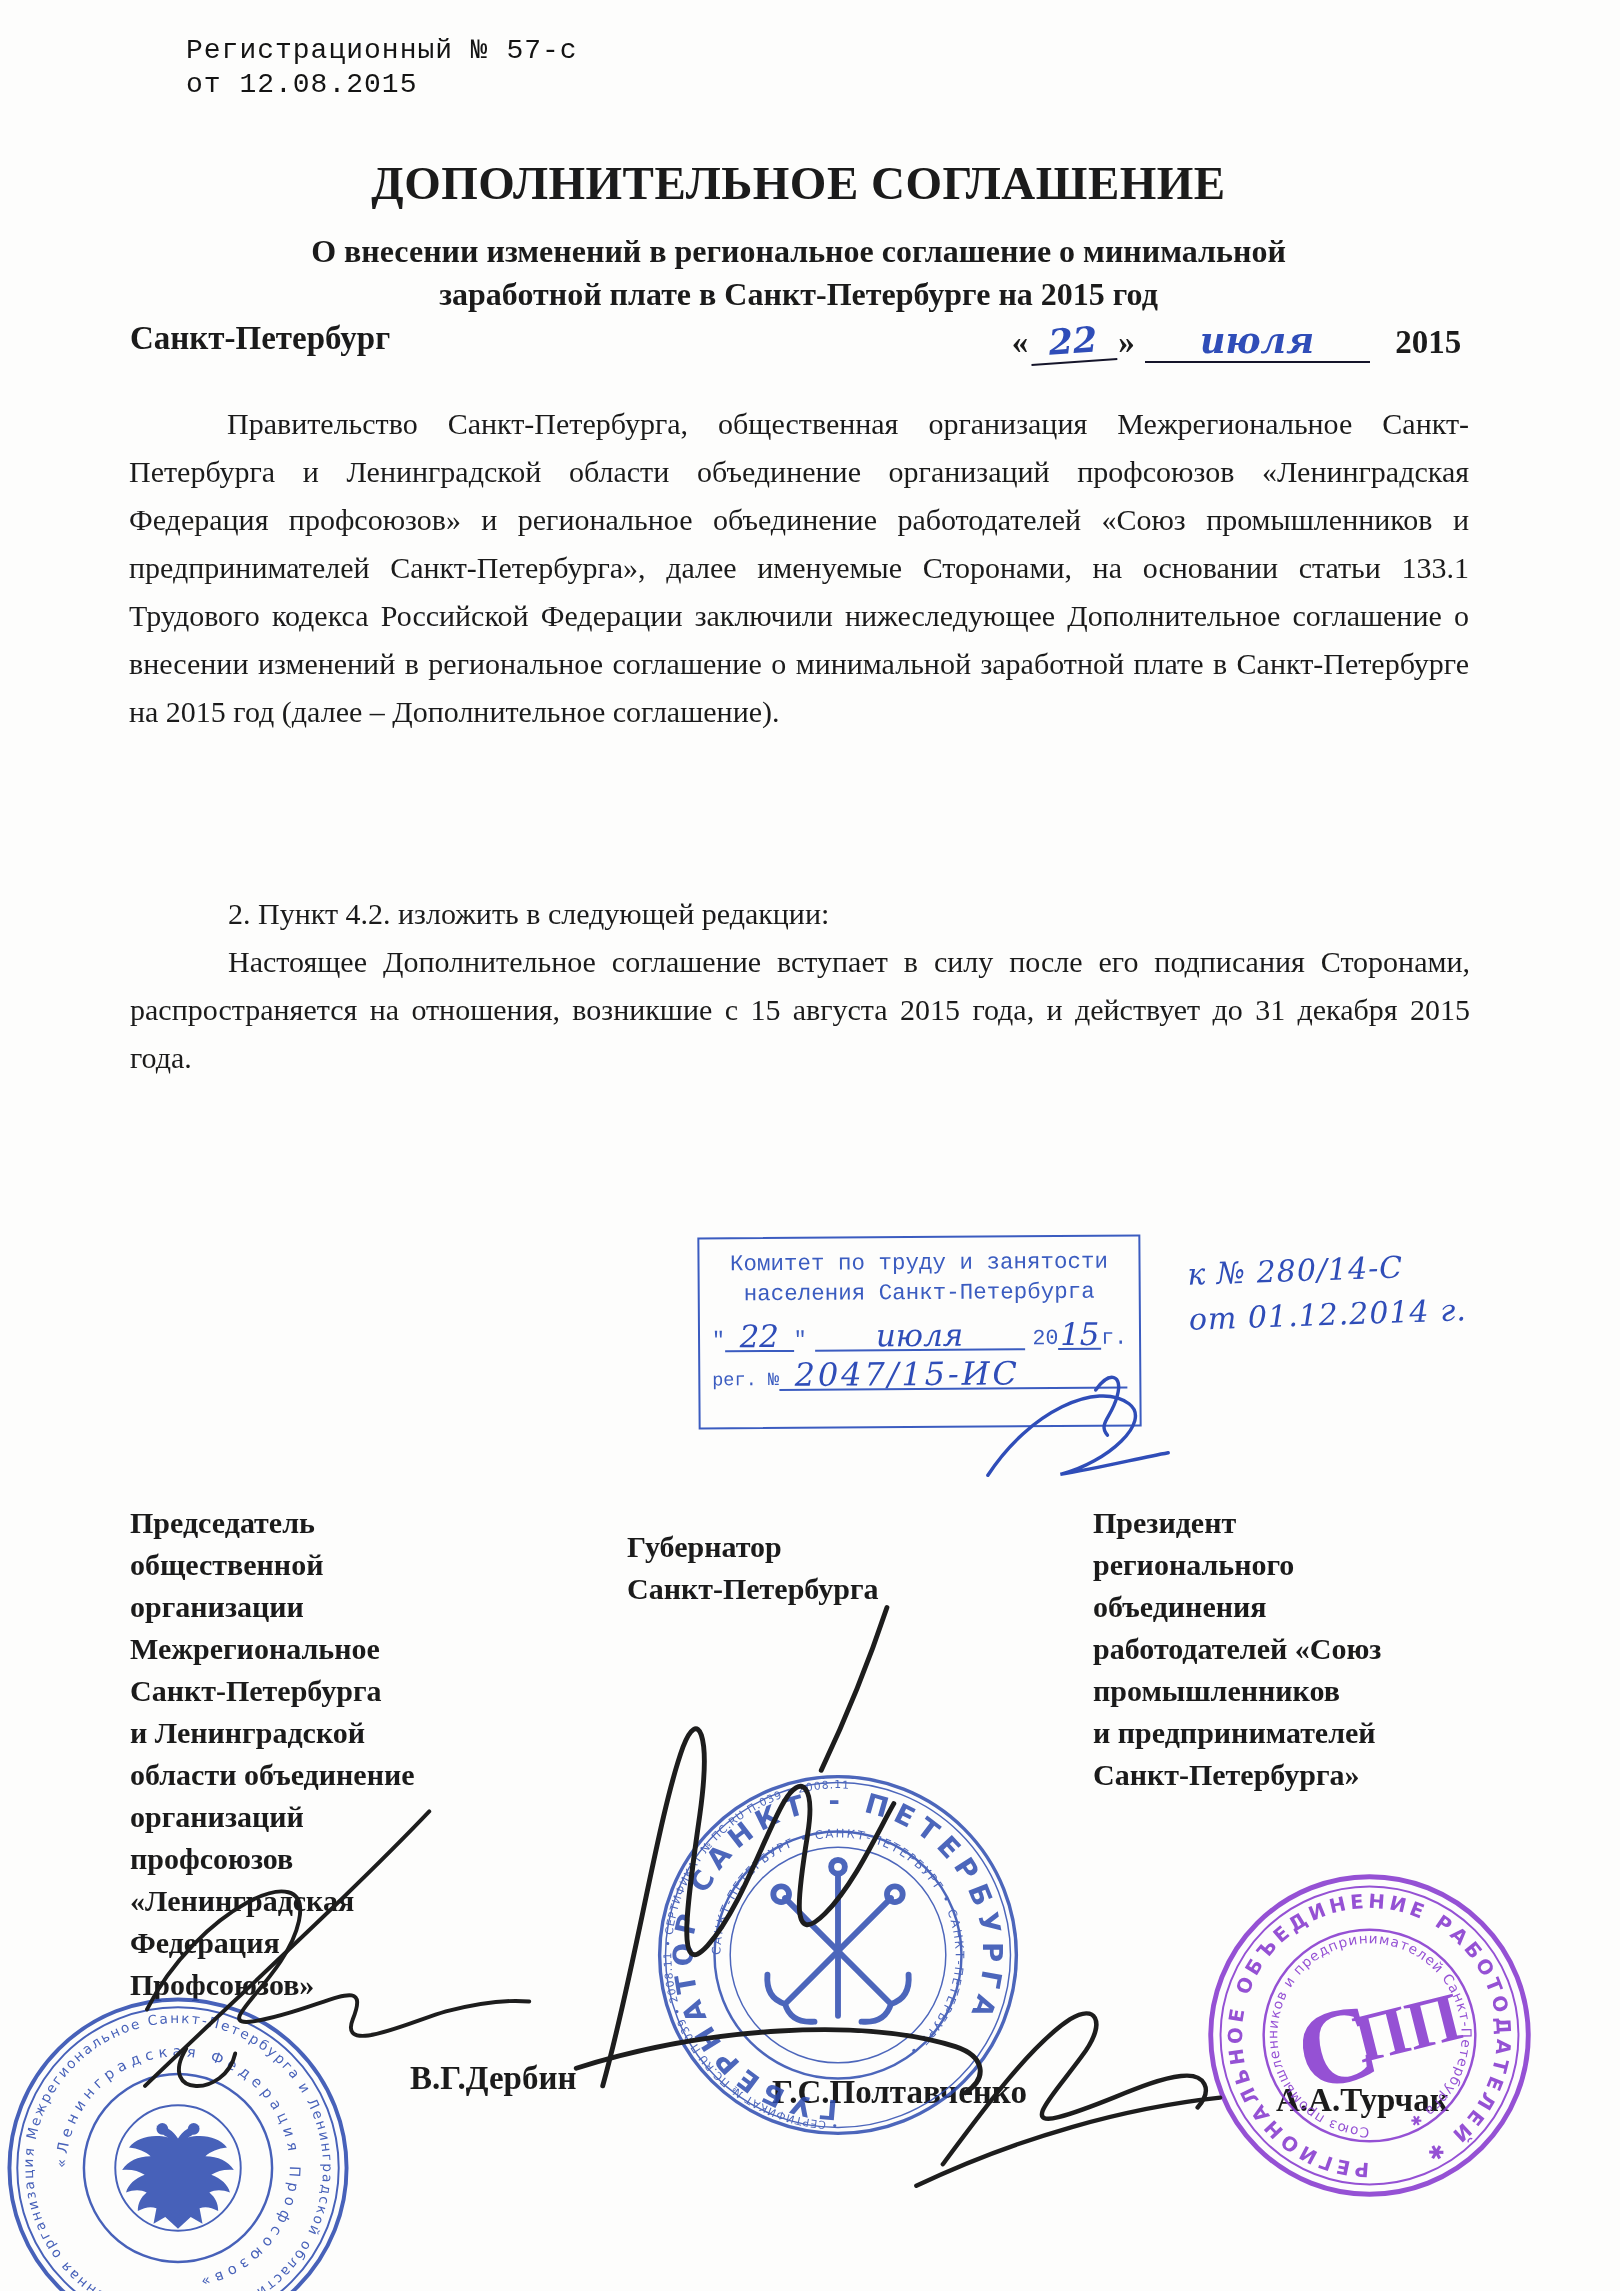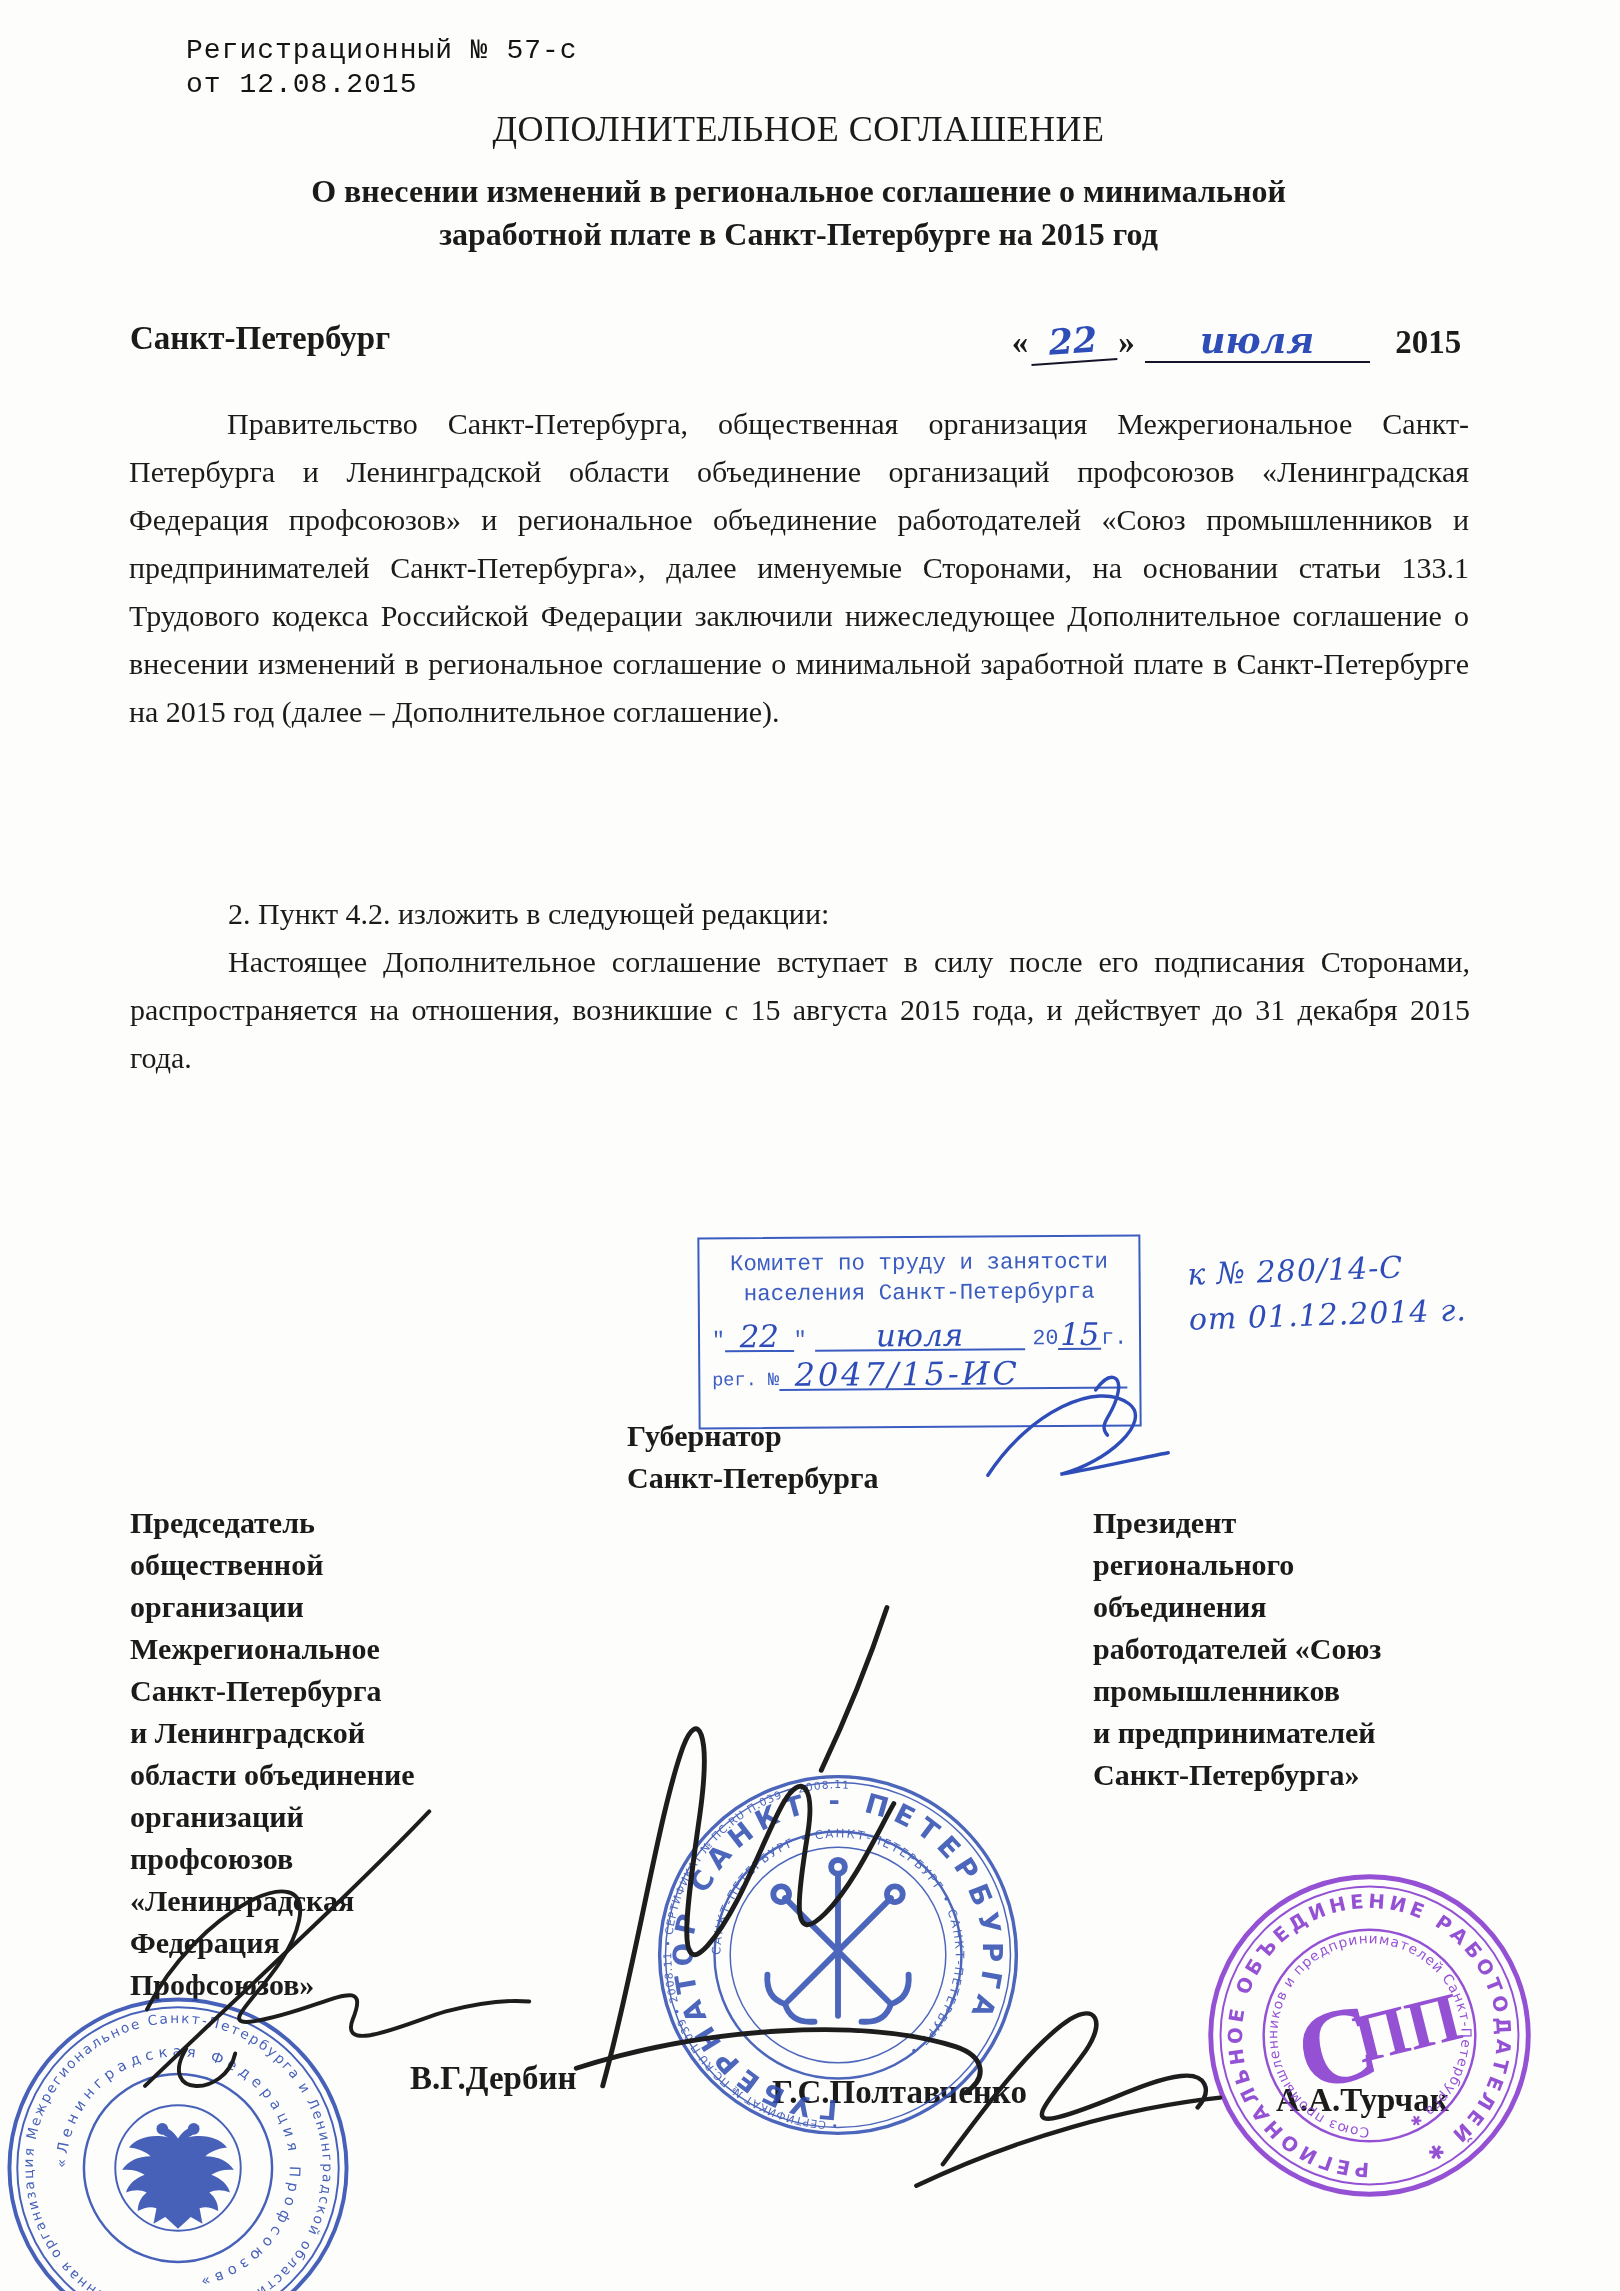--- a/index.html
+++ b/index.html
@@ -16,21 +16,21 @@
   
   .registration{
     position:absolute;left:186px;top:25.5px;
     font-family:"Liberation Mono", monospace;
     font-size:28px;line-height:34px;letter-spacing:1px;
     color:#141414;
     margin-top:8px;
   }
   
   .title-wrap{position:absolute;left:127px;top:108px;width:1343px;text-align:center;}
-  .title{font-size:36px;font-weight:normal;letter-spacing:0.5px;}
+  .title{font-size:47px;font-weight:bold;letter-spacing:0.5px;margin-top:48px;}
   .subtitle{font-size:32px;font-weight:bold;line-height:43px;margin-top:20px;}
   
   .dateline{position:absolute;left:130px;top:320px;width:1341px;height:49px;}
   .city{position:absolute;left:0;top:0;font-size:33px;font-weight:bold;}
   .dateparts{position:absolute;right:9.8px;top:0;display:flex;align-items:flex-end;font-size:33px;font-weight:bold;}
   .hand{font-family:"DejaVu Serif", serif;font-style:italic;color:#2f4db8;}
   .d-day{display:inline-block;min-width:86px;text-align:center;border-bottom:2.9px solid #15152a;font-size:35px;transform:rotate(-4deg);margin:0 2px -2px 2px;}
   .d-month{display:inline-block;min-width:225px;text-align:center;border-bottom:2.9px solid #15152a;font-size:35px;margin:0 13.7px -2px 9.8px;}
   .d-year{margin-left:12px;}
   
@@ -56,21 +56,21 @@
   
   .annotation{
     position:absolute;left:1188px;top:1247px;
     font-family:"DejaVu Serif", serif;font-style:italic;
     font-size:30px;line-height:45px;color:#2f4db8;
     transform:rotate(-2deg);white-space:pre-line;letter-spacing:1px;
   }
   
   .sigcol{position:absolute;font-size:30px;font-weight:bold;line-height:42px;white-space:pre-line;}
   .sigcol.c1{left:130px;top:1502px;width:372px;}
-  .sigcol.c2{left:627px;top:1415px;width:372px;}
+  .sigcol.c2{left:627px;top:1526px;width:372px;}
   .sigcol.c3{left:1093px;top:1502px;width:412px;}
   .signame{position:absolute;font-size:33px;font-weight:bold;}
   .n1{left:410px;top:2060px;}
   .n2{left:772px;top:2074px;}
   .n3{left:1276px;top:2082px;}
   
   .stampsvg{position:absolute;pointer-events:none;}
   .inkset{position:absolute;left:0;top:0;pointer-events:none;}
 </style>
 </head>

